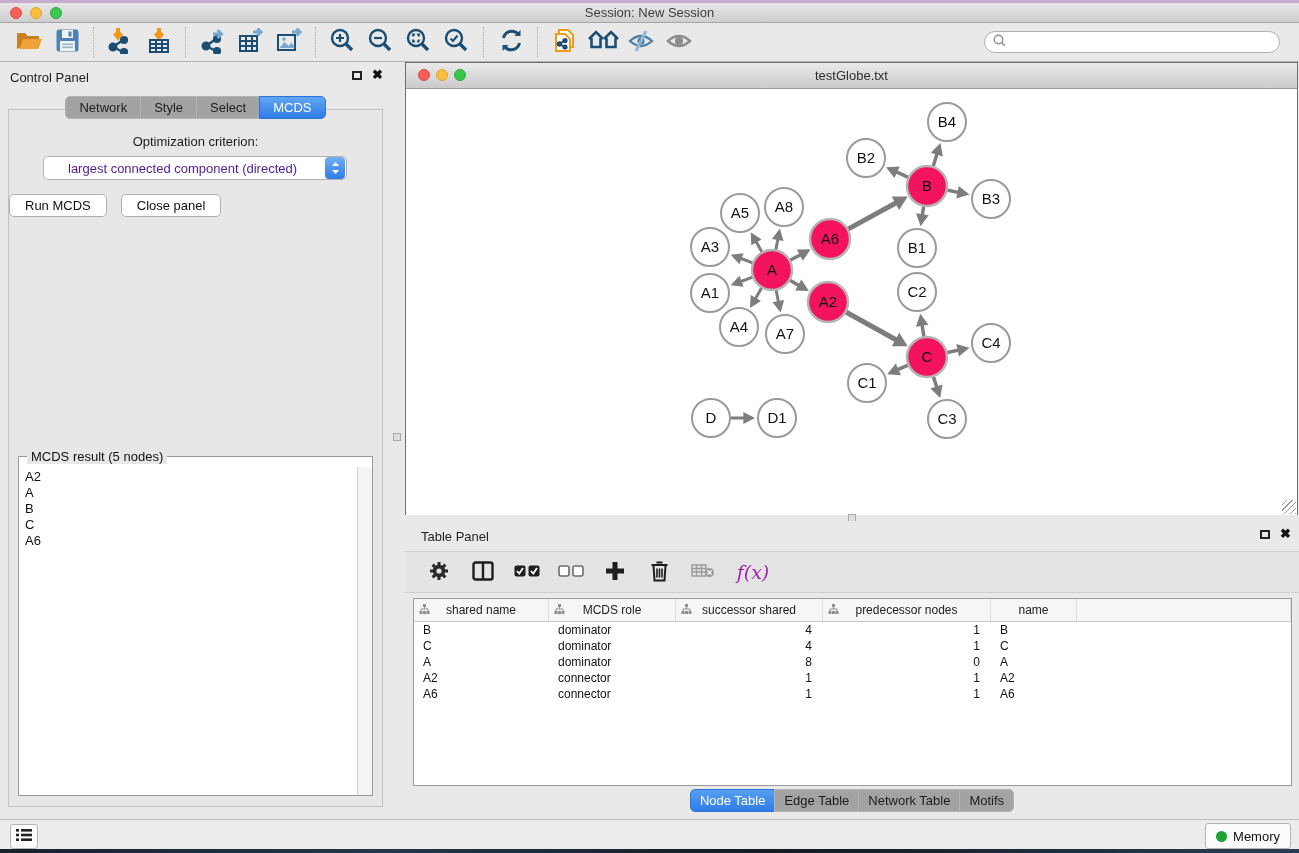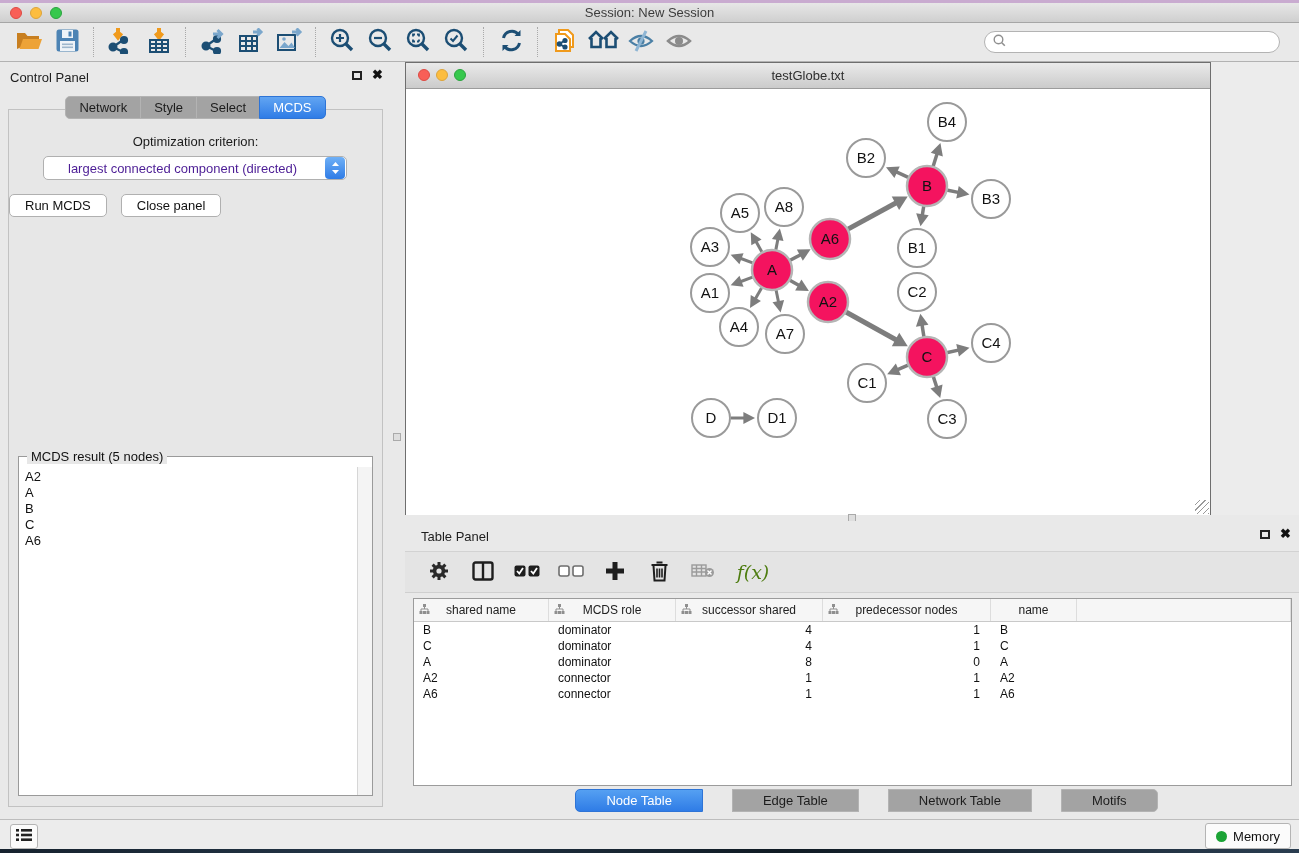--- a/index.html
+++ b/index.html
@@ -37,43 +37,43 @@
   .btn-row{position:absolute;left:0;right:0;top:84px;display:flex;justify-content:flex-start;gap:14px;}
   .push-btn{background:#fff;border:1px solid #b0b0b0;border-radius:5px;font-size:13px;color:#111;padding:3px 15px;font-family:"Liberation Sans",sans-serif;cursor:pointer;}
   .result-box{position:absolute;left:9px;right:9px;top:346px;height:338px;background:#fff;border:1px solid #9a9a9a;padding-left:22px;}
   .result-legend{position:absolute;left:8px;top:-8px;background:#e7e7e7;padding:0 4px;font-size:13px;color:#111;}
   .result-list{position:absolute;left:0;top:6px;bottom:0;right:15px;overflow:hidden;padding:6px 6px 0 6px;}
   .result-item{font-size:13px;color:#111;line-height:16px;}
   .result-scroll{position:absolute;right:0;top:10px;bottom:0;width:14px;background:#f4f4f4;border-left:1px solid #d6d6d6;}
   .v-divider{position:absolute;left:391px;top:62px;width:14px;height:757px;background:#e9e9e9;}
   .div-handle{position:absolute;width:8px;height:8px;background:#dedede;border:1px solid #aaa;box-sizing:border-box;}
   
-  .net-window{position:absolute;left:405px;top:62px;width:806px;height:453px;border:1px solid #6e6e6e;box-sizing:border-box;background:#bef264;}
+  .net-window{position:absolute;left:405px;top:62px;width:893px;height:453px;border:1px solid #6e6e6e;box-sizing:border-box;background:#bef264;}
   .net-titlebar{position:relative;height:25px;background:linear-gradient(#eaeaea,#cbcbcb);border-bottom:1px solid #9c9c9c;}
   .net-titlebar .lights{top:6px;left:12px;gap:6px;}
   .net-title{position:absolute;left:0;right:0;top:5px;text-align:center;font-size:13px;color:#2e2e2e;}
   .net-canvas{position:relative;width:100%;height:426px;background:#fff;}
   .grip{position:absolute;right:1px;bottom:1px;width:14px;height:14px;background:
     repeating-linear-gradient(135deg,transparent,transparent 3px,#9a9a9a 3px,#9a9a9a 4px);}
   .h-divider{position:absolute;left:405px;top:515px;width:894px;height:6px;background:#e9e9e9;}
   
   .table-panel{position:absolute;left:405px;top:521px;width:894px;height:298px;background:#e9e9e9;}
   .tp-toolbar{position:absolute;left:0;right:0;top:30px;height:40px;background:#e4e4e4;border-top:1px solid #d2d2d2;border-bottom:1px solid #cfcfcf;display:flex;align-items:center;gap:8px;padding-left:16px;}
   .tp-btn{width:36px;height:32px;border:none;background:transparent;display:flex;align-items:center;justify-content:center;padding:0;cursor:pointer;}
-  .fx{font-family:"DejaVu Serif",serif;font-style:italic;font-size:19px;color:#4d7c0f;}
+  .fx{font-family:"DejaVu Serif",serif;font-style:italic;font-size:19px;color:#a21caf;}
   .tbl{position:absolute;left:8px;top:77px;width:879px;height:188px;background:#fff;border:1px solid #9b9b9b;box-sizing:border-box;overflow:hidden;}
   .tbl-head{display:grid;grid-template-columns:135px 127px 147px 168px 86px 1fr;height:22px;background:#f6f6f6;border-bottom:1px solid #c9c9c9;}
   .th{position:relative;display:flex;align-items:center;justify-content:center;font-size:12px;color:#222;border-right:1px solid #ddd;}
   .th .cicon{position:absolute;left:5px;top:5px;}
   .tbl-row{display:grid;grid-template-columns:135px 127px 147px 168px 86px 1fr;height:16px;}
   .td{font-size:12px;color:#111;line-height:16px;white-space:nowrap;overflow:hidden;}
   .td.l{padding-left:9px;text-align:left;}
   .td.r{padding-right:11px;text-align:right;}
   .tp-tabs{position:absolute;left:0;right:0;top:268px;display:flex;justify-content:center;}
-  .tp-tabs .seg-tab{padding:3px 30px;margin-left:29px;}
+  .tp-tabs .seg-tab{padding:3px 9px;}
   .tp-tabs .seg-tab.active{background:linear-gradient(#55a0f2,#2f7ce6);}
   
   .statusbar{position:absolute;left:0;top:819px;width:100%;height:30px;background:#ececec;border-top:1px solid #bdbdbd;box-sizing:border-box;}
   .list-btn{position:absolute;left:10px;top:4px;width:26px;height:23px;background:#fbfbfb;border:1px solid #b4b4b4;border-radius:3px;display:flex;align-items:center;justify-content:center;cursor:pointer;}
   .memory-btn{position:absolute;right:8px;top:3px;height:24px;background:#fbfbfb;border:1px solid #b4b4b4;border-radius:3px;display:flex;align-items:center;gap:6px;padding:0 10px;cursor:pointer;}
   .mem-dot{width:11px;height:11px;border-radius:50%;background:#1ba335;}
   .memory-btn span{font-size:13px;color:#111;}
   .desktop-strip{position:absolute;left:0;top:849px;width:100%;height:4px;background:linear-gradient(90deg,#16222e,#243648 30%,#101b24 60%,#2a3d50);}
   .float-icon{width:10px;height:9px;border:2px solid #222;box-sizing:border-box;background:transparent;}
   .close-icon{font-size:13px;font-weight:bold;color:#111;line-height:10px;}

